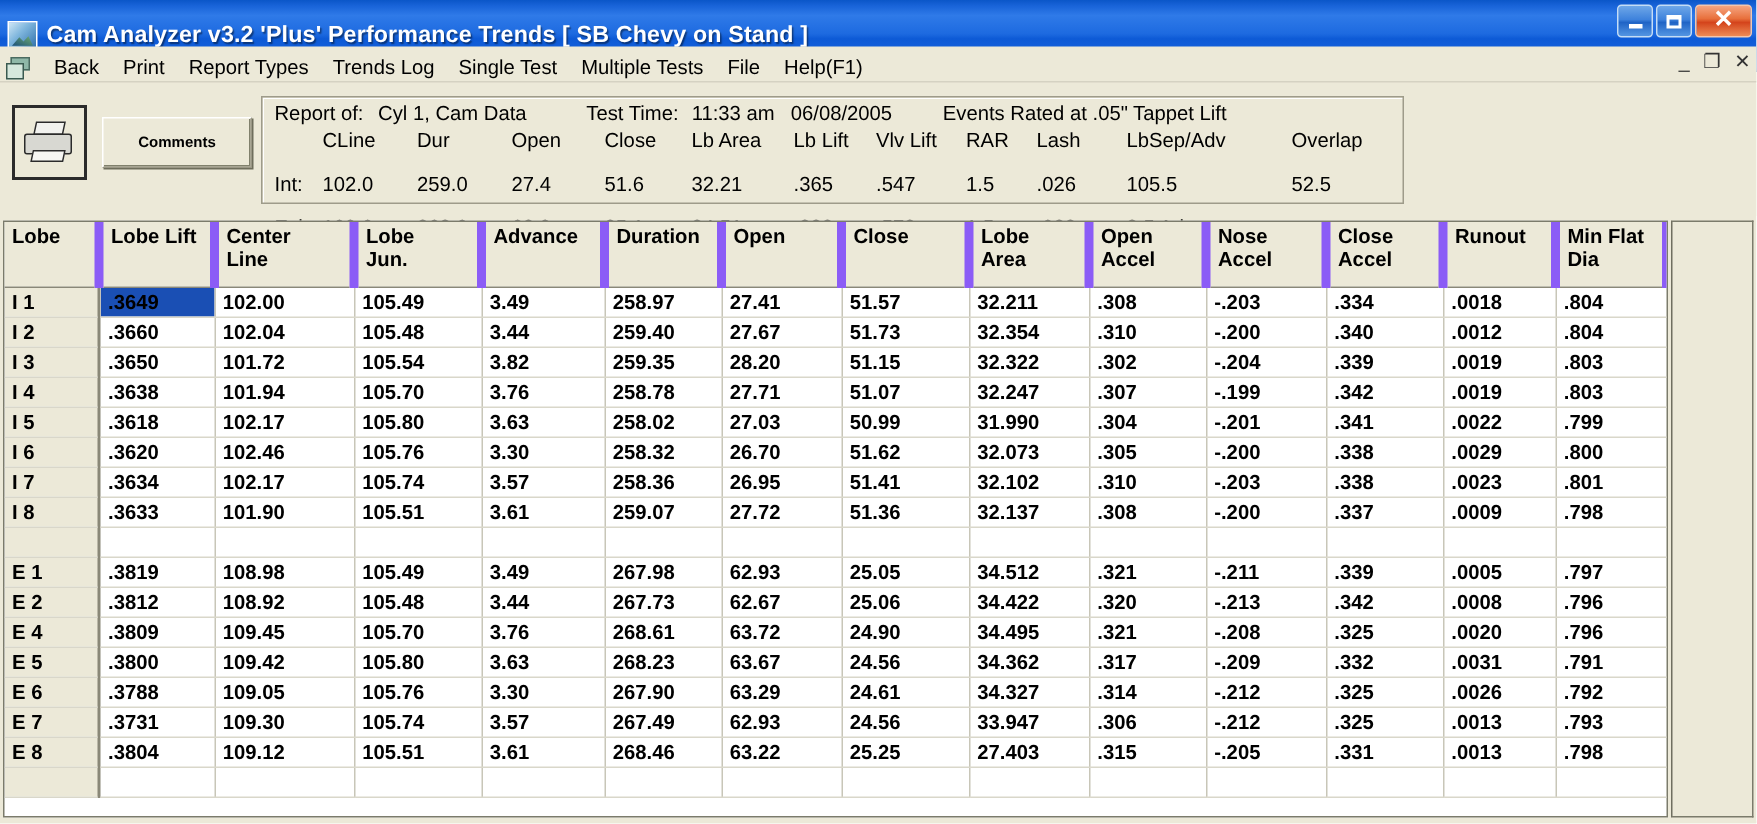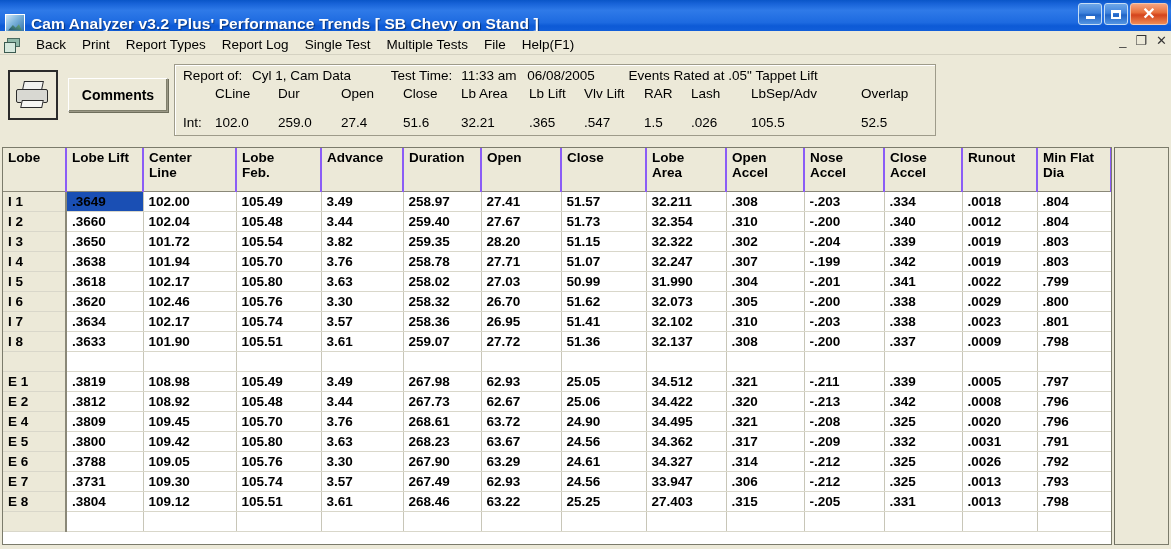--- a/index.html
+++ b/index.html
@@ -120,21 +120,21 @@
     background:#f6f6f3; border:1.5px solid #2b2b2b;
     transform: skewX(-12deg);
   }
   .comments-btn {
     position: absolute; left: 68px; top: 22px; width: 100px; height: 34px;
     background: #ece9d8;
     border: 1px solid #9a9785;
     border-top-color:#ffffff; border-left-color:#ffffff;
     box-shadow: inset -1px -1px 0 #80806c, 1px 1px 0 #6e6e5c;
     display:flex; align-items:center; justify-content:center;
-    font-size: 14px; font-weight: bold; color:#000;
+    font-size: 10px; font-weight: bold; color:#000;
   }
   .report-box {
     position: absolute; left: 174px; top: 8px; width: 762px; height: 72px;
     background: #ece9d8;
     border: 1px solid #9e9b8a;
     box-shadow: inset 1px 1px 0 #ffffff;
     font-size: 13.5px; color:#000;
   }
   .rb-line1 { position:absolute; left:8px; top:3px; white-space:nowrap; }
   .rb-line1 .seg2 { margin-left: 36px; }
@@ -158,21 +158,21 @@
     overflow: hidden;
   }
   table.lobes {
     border-collapse: collapse;
     width: 1108px;
     table-layout: fixed;
     font-size: 13.5px;
   }
   table.lobes th {
     background: #ece9d8;
-    border-right: 2px solid #8b5cf6;
+    border-right: 6px solid #8b5cf6;
     border-bottom: 1px solid #8a8878;
     font-weight: bold;
     text-align: left;
     vertical-align: top;
     padding: 2px 0 2px 5px;
     height: 43px;
     font-size: 13.5px;
     color:#000;
     line-height: 15px;
   }
@@ -231,21 +231,21 @@
   </div>
 
   <div class="menubar">
     <div class="menu-doc-icon">
       <span class="sh1"></span>
       <span class="sh2"></span>
     </div>
     <div class="menu-item">Back</div>
     <div class="menu-item">Print</div>
     <div class="menu-item">Report Types</div>
-    <div class="menu-item">Report Log</div>
+    <div class="menu-item">Trends Log</div>
     <div class="menu-item">Single Test</div>
     <div class="menu-item">Multiple Tests</div>
     <div class="menu-item">File</div>
     <div class="menu-item">Help(F1)</div>
     <div class="menu-win-btns">
       <span class="mwb">_</span>
       <span class="mwb">❐</span>
       <span class="mwb">✕</span>
     </div>
   </div>
@@ -340,21 +340,21 @@
             </th>
             <th>
               <div>Lobe Lift</div>
             </th>
             <th>
               <div>Center</div>
               <div>Line</div>
             </th>
             <th>
               <div>Lobe</div>
-              <div>Feb.</div>
+              <div>Jun.</div>
             </th>
             <th>
               <div>Advance</div>
             </th>
             <th>
               <div>Duration</div>
             </th>
             <th>
               <div>Open</div>
             </th>

